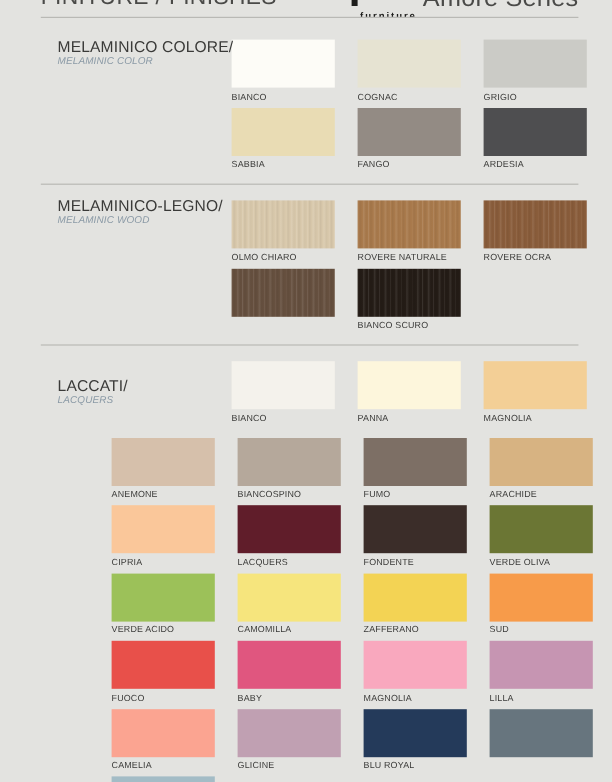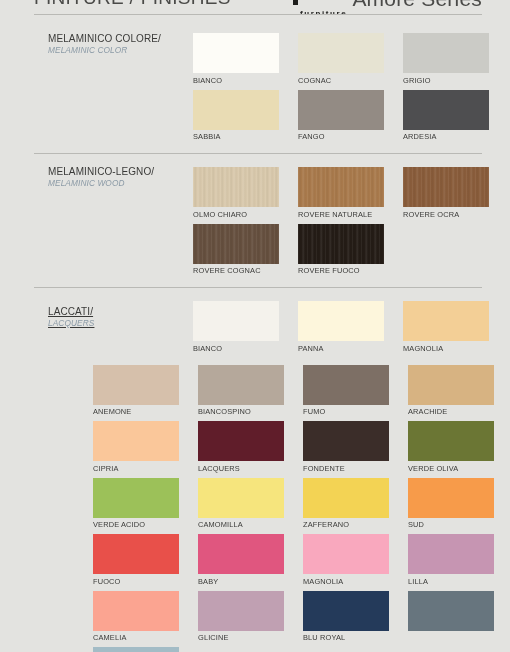--- a/index.html
+++ b/index.html
@@ -82,21 +82,21 @@
   .section {
     position: relative;
   }
   .section-label {
     position: absolute;
     left: 14px;
     width: 130px;
     line-height: 11.5px;
   }
   .section-label .lab-it {
-    font-size: 10px;
+    font-size: 13px;
     color: #3a3a38;
     letter-spacing: 0.1px;
     display: block;
     white-space: nowrap;
   }
   .section-label .lab-en {
     font-size: 8.3px;
     color: #8b9aa6;
     font-style: italic;
     letter-spacing: 0.1px;
@@ -229,32 +229,31 @@
             <div class="swatch-name">ROVERE NATURALE</div>
           </div>
           <div class="cell">
             <div class="swatch wood" style="background: rgb(138, 93, 59);"></div>
             <div class="swatch-name">ROVERE OCRA</div>
           </div>
         </div>
         <div class="row">
           <div class="cell">
             <div class="swatch wood" style="background: rgb(102, 80, 63);"></div>
-            <div class="swatch-name">ROVERE COGNAC</div>
           </div>
           <div class="cell">
             <div class="swatch wood" style="background: rgb(36, 28, 22);"></div>
-            <div class="swatch-name">ROVERE FUOCO</div>
+            <div class="swatch-name">BIANCO SCURO</div>
           </div>
         </div>
       </div>
     </div>
     <div class="rule"></div>
     <div class="section section-3">
-      <div class="section-label" style="top: 18px; text-decoration: underline;">
+      <div class="section-label" style="top: 28px;">
         <span class="lab-it">LACCATI/</span>
         <span class="lab-en">LACQUERS</span>
       </div>
       <div class="grid">
         <div class="row">
           <div class="cell">
             <div class="swatch" style="background: rgb(244, 242, 236);"></div>
             <div class="swatch-name">BIANCO</div>
           </div>
           <div class="cell">

